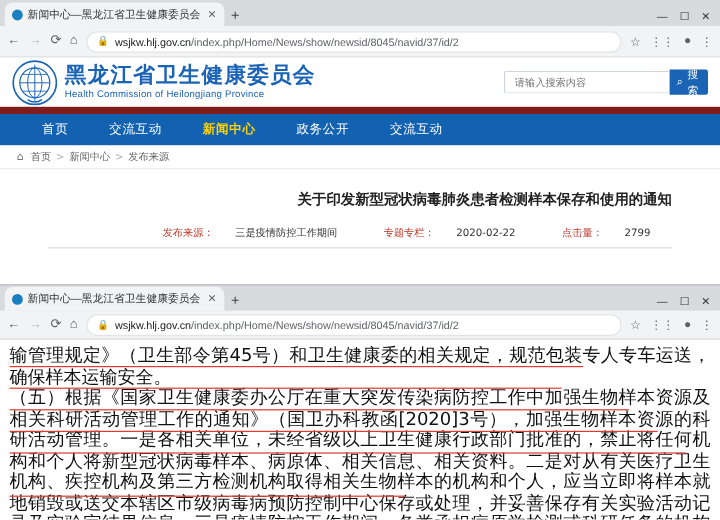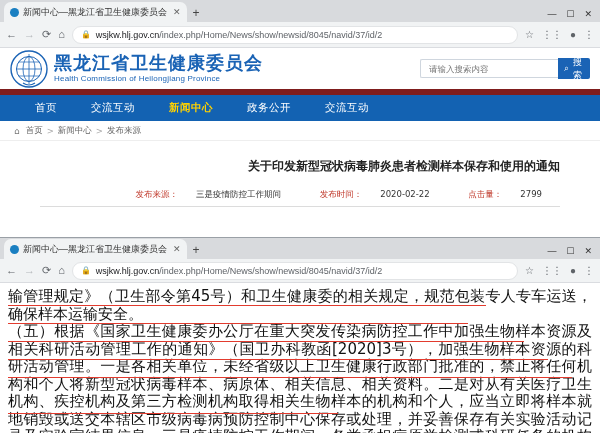--- a/index.html
+++ b/index.html
@@ -204,21 +204,21 @@
       <span>发布来源</span>
     </div>
 
     <div class="article">
       <div class="title">关于印发新型冠状病毒肺炎患者检测样本保存和使用的通知</div>
       <div class="meta">
         <span>
           <span class="lab">发布来源：</span><span>三是疫情防控工作期间</span>
         </span>
         <span>
-          <span class="lab">发布时间：</span><span>2020-02-22</span>
+          <span class="lab">专题专栏：</span><span>2020-02-22</span>
         </span>
         <span>
           <span class="lab">点击量：</span><span>2799</span>
         </span>
       </div>
       <div class="art-rule"></div>
     </div>
   </div>
 
   <div class="win2">

